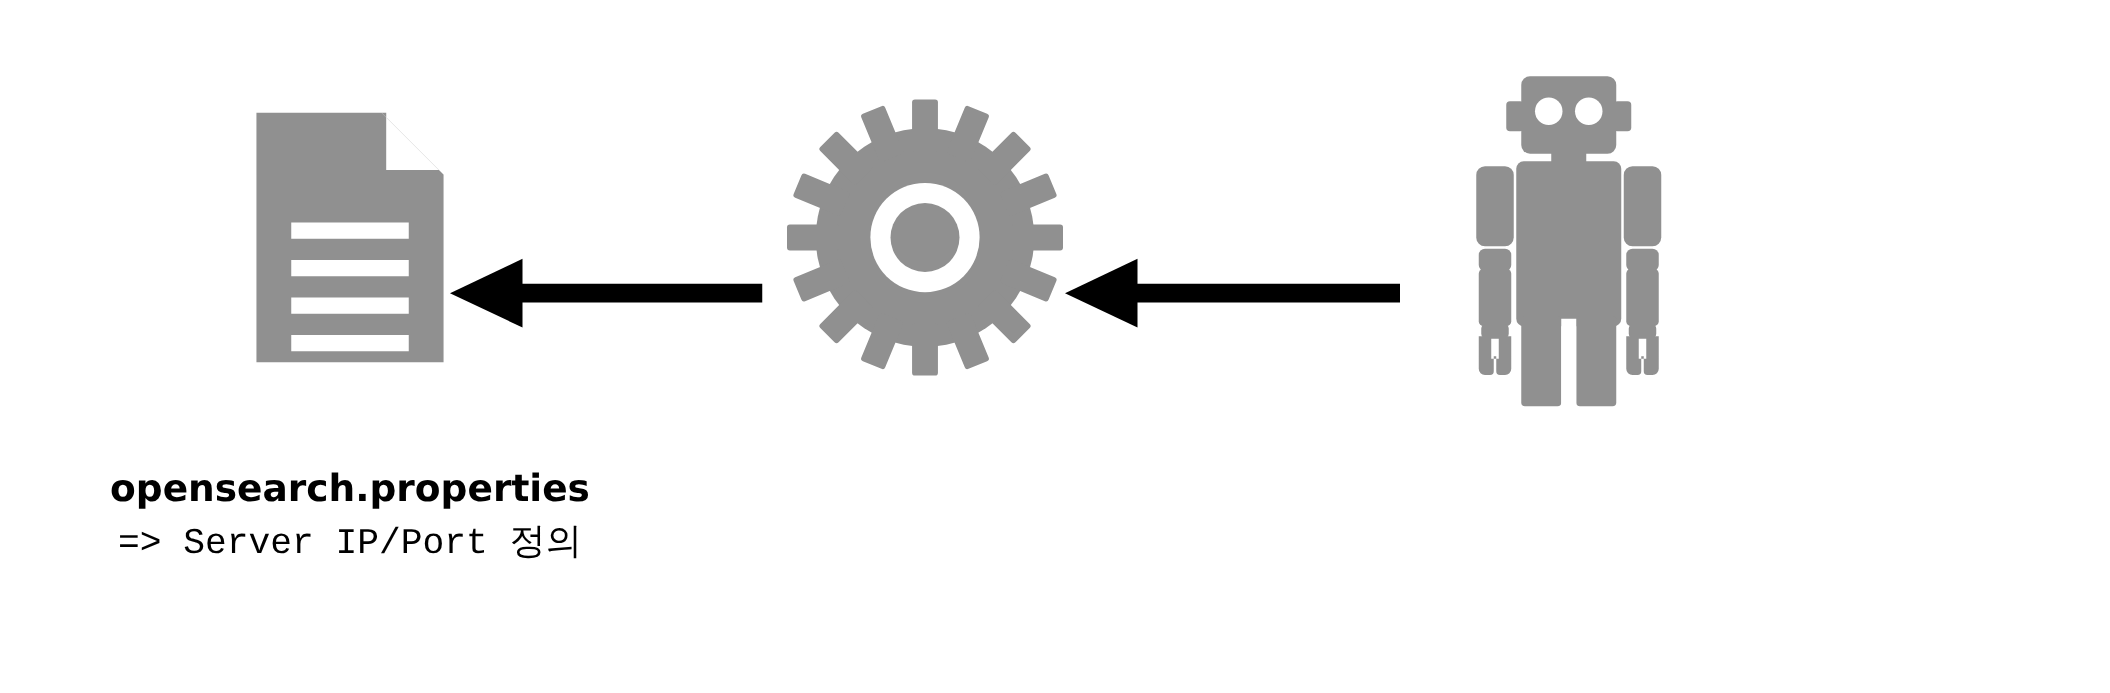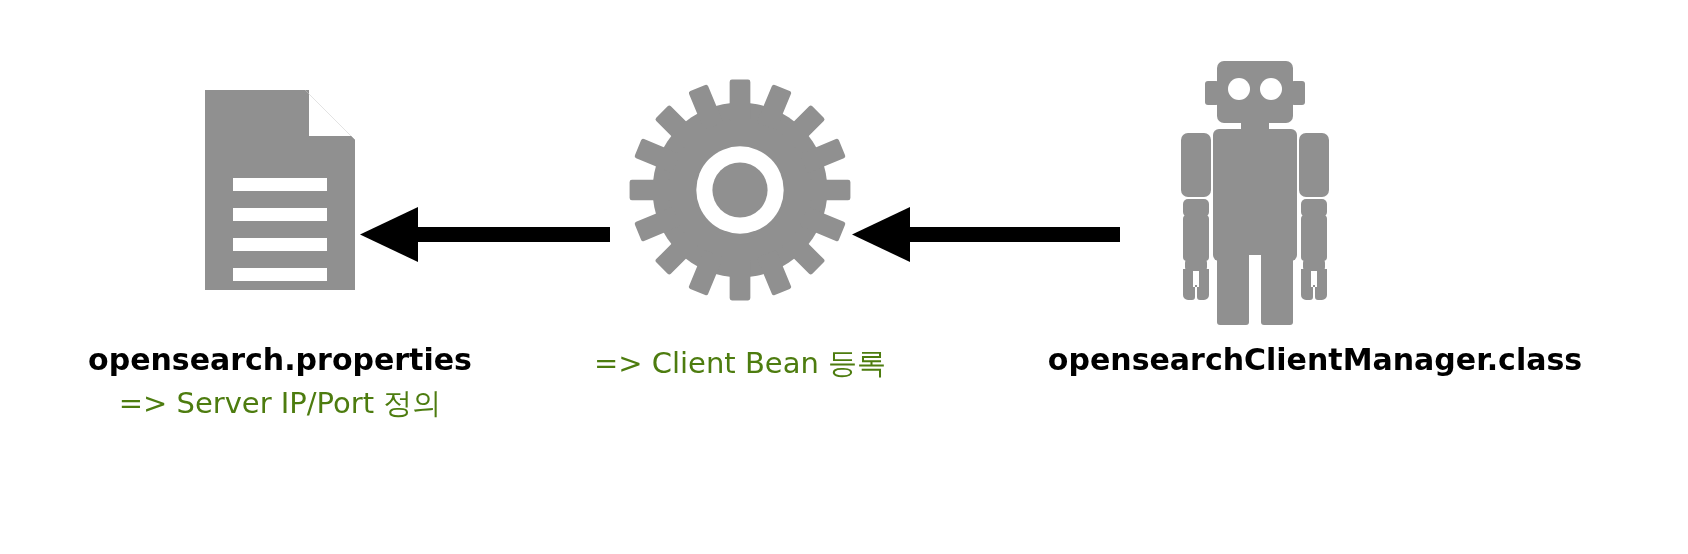--- a/index.html
+++ b/index.html
@@ -23,20 +23,21 @@
   }
 
   
   .node {
     position: absolute;
     top: 40px;
     height: 440px;
     display: flex;
     flex-direction: column;
     align-items: flex-end;
+    gap: 32px;
   }
   .node-properties { left: 50px;  width: 460px; }
   .node-config     { left: 520px; width: 440px; }
   .node-manager    { left: 975px; width: 680px; }
 
   .icon-area {
     height: 300px;
     display: flex;
     align-items: center;
     justify-content: center;
@@ -57,22 +58,23 @@
     font-weight: bold;
     line-height: 40px;
     white-space: nowrap;
     color: #000000;
   }
   .label-sub {
     font-size: 29px;
     font-weight: normal;
     line-height: 42px;
     white-space: nowrap;
-    color: #4d7c0f;
+    color: #000000;
     margin-top: 2px;
+    font-family: Liberation Mono, monospace;
   }
 
   
   .arrow {
     position: absolute;
     top: 205px;
     height: 60px;
   }
   .arrow-gear-to-properties { left: 360px; width: 250px; }
   .arrow-robot-to-gear      { left: 852px; width: 268px; }
@@ -130,21 +132,20 @@
             <rect x="45.5" y="2" width="9" height="18" rx="1" transform="rotate(292.5 50 50)"></rect>
             <rect x="45.5" y="2" width="9" height="18" rx="1" transform="rotate(315 50 50)"></rect>
             <rect x="45.5" y="2" width="9" height="18" rx="1" transform="rotate(337.5 50 50)"></rect>
           </g>
         </g>
         <circle cx="50" cy="50" r="19" fill="#ffffff"></circle>
         <circle cx="50" cy="50" r="12" fill="#909090"></circle>
       </svg>
     </div>
     <div class="labels">
-      <div class="label-sub">=&gt; Client Bean 등록</div>
     </div>
   </div>
 
   <div class="arrow arrow-robot-to-gear">
     <svg width="268" height="60" viewBox="0 0 268 60">
       <rect x="50" y="22" width="218" height="15" fill="#000000"></rect>
       <path d="M0 29.5 L58 2 L58 57 Z" fill="#000000"></path>
     </svg>
   </div>
 
@@ -182,17 +183,16 @@
           <rect x="96" y="200" width="32" height="72" rx="3"></rect>
         </g>
 
         <circle cx="74" cy="36" r="11" fill="#ffffff"></circle>
         <circle cx="106" cy="36" r="11" fill="#ffffff"></circle>
 
         <rect x="84" y="202" width="12" height="72" fill="#ffffff"></rect>
       </svg>
     </div>
     <div class="labels">
-      <div class="label-title">opensearchClientManager.class</div>
     </div>
   </div>
 
 </div>
 
 </body></html>

